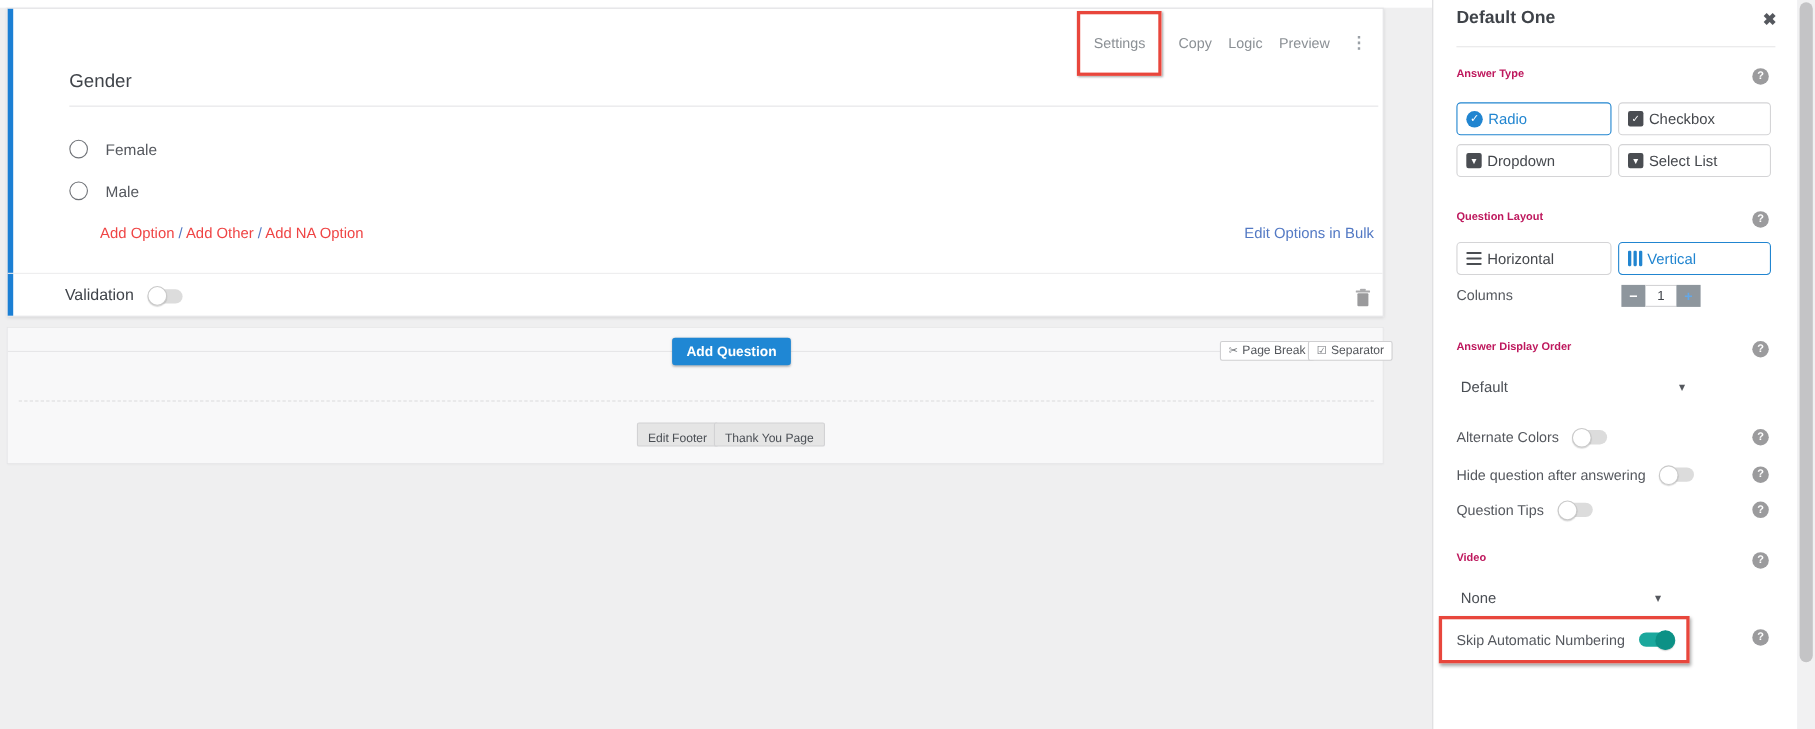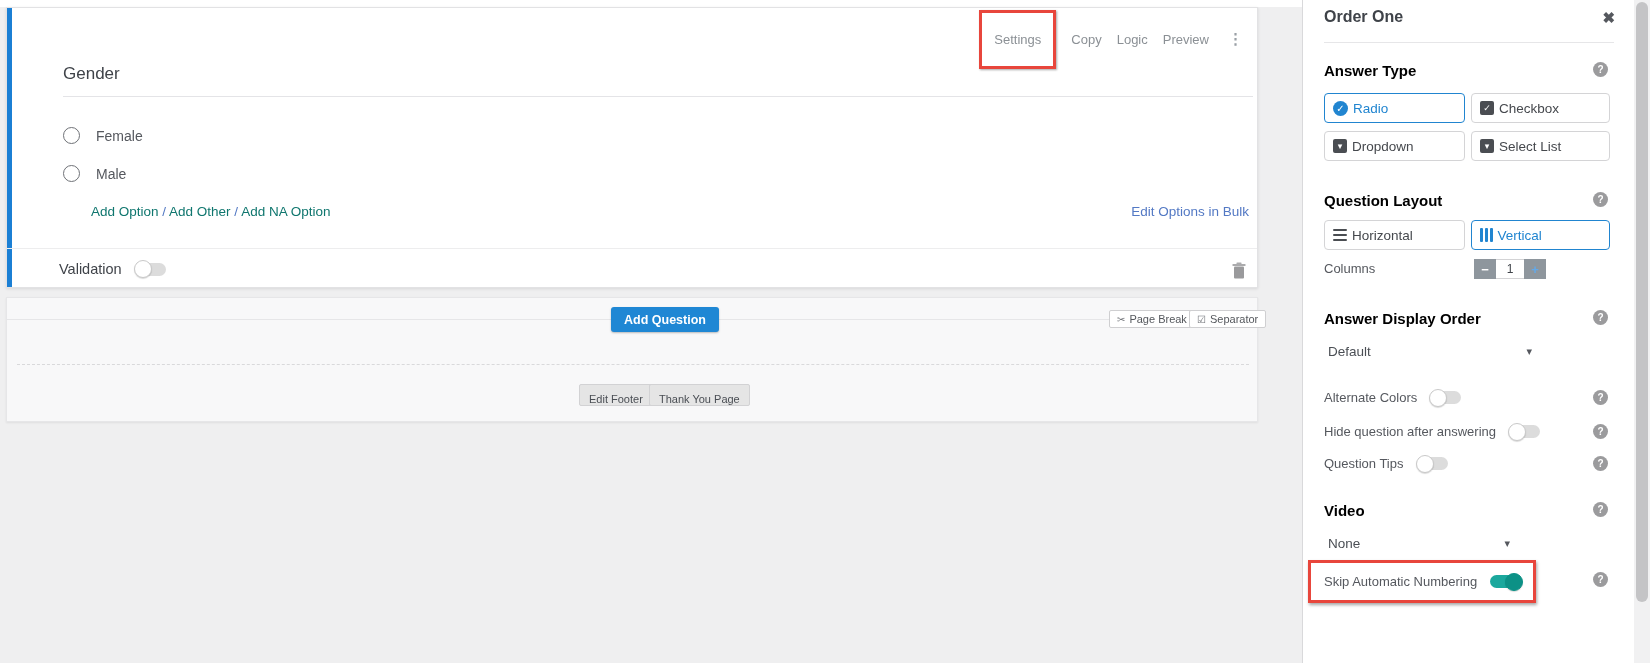--- a/index.html
+++ b/index.html
@@ -31,21 +31,21 @@
   .kebab { font-size:15px; color:#9aa0a6; font-weight:bold; padding:0 4px; letter-spacing:0; }
 
   .q-title { left:56px; top:56px; font-size:17px; color:#3f4349; }
   .q-underline { left:56px; top:88px; width:1190px; height:1px; background:#e4e4e7; }
 
   .opt-row { left:56px; display:flex; align-items:center; }
   .radio-circle { width:17px; height:17px; border:1px solid #6f7277; border-radius:50%; background:#fff; flex:0 0 auto; }
   .opt-label { margin-left:16px; font-size:14px; color:#55585e; }
 
   .links-row { left:84px; top:196px; font-size:13.5px; color:#5379c4; }
-  .links-row a { color:#0f766e; text-decoration:none;margin-top:48px; }
+  .links-row a { color:#ef4444; text-decoration:none;margin-top:48px; }
   .edit-bulk { right:8px; top:196px; font-size:13.5px; color:#5379c4;text-align:right; }
 
   .card-divider { left:0; top:240px; width:100%; height:1px; background:#ededee; }
   .validation-row { left:52px; top:253px; display:flex; align-items:center; gap:13px; }
   .validation-label { font-size:14.5px; color:#3f4349; }
 
   
   .toggle { position:relative; width:31px; height:13px; border-radius:7px; background:#dcdcdc; flex:0 0 auto; cursor:pointer; }
   .toggle .knob { position:absolute; left:-1px; top:-2.5px; width:18px; height:18px; border-radius:50%;
                   background:#fff; border:1px solid #c9c9c9; box-shadow:0 1px 1px rgba(0,0,0,.15); }
@@ -79,21 +79,21 @@
 
   
   .sidebar {
     left:1302px; top:0; width:332px; height:663px;
     background:#ffffff; border-left:1px solid #d9d9db;
   }
   .sb-title { left:21px; top:8px; font-size:16px; color:#3f4349; font-weight:bold; }
   .sb-close { right:19px; top:9px; font-size:15px; color:#55585e; font-weight:bold; cursor:pointer; }
   .sb-hr { left:21px; top:42px; width:290px; height:1px; background:#e6e6e8; }
 
-  .sb-label { font-size:15px; font-weight:bold; color:#000000; }
+  .sb-label { font-size:10px; font-weight:bold; color:#be185d; }
   .sb-sub { font-size:13px; color:#55585e; }
 
   .help {
     position:absolute; right:26px; width:15px; height:15px; border-radius:50%;
     background:#9b9b9d; color:#fff; font-size:10px; font-weight:bold;
     display:flex; align-items:center; justify-content:center; cursor:pointer;
   }
 
   .type-btn {
     position:absolute; width:141px; height:30px; background:#fff;
@@ -202,21 +202,21 @@
   <div class="abs strip-dashed"></div>
   <div class="abs footer-btn" style="left:572px; top:86px;">
     <span>Edit Footer</span>
   </div>
   <div class="abs footer-btn" style="left:642px; top:86px;">
     <span>Thank You Page</span>
   </div>
 </div>
 
 <div class="abs sidebar">
-  <div class="abs sb-title">Order One</div>
+  <div class="abs sb-title">Default One</div>
   <div class="abs sb-close">✖</div>
   <div class="abs sb-hr"></div>
 
   <div class="abs sb-label" style="left:21px; top:62px;">Answer Type</div>
   <div class="help" style="top:62px;">?</div>
 
   <div class="type-btn sel" style="left:21px; top:93px;">
     <span class="ic-circle">✓</span>
     <span>Radio</span>
   </div>

